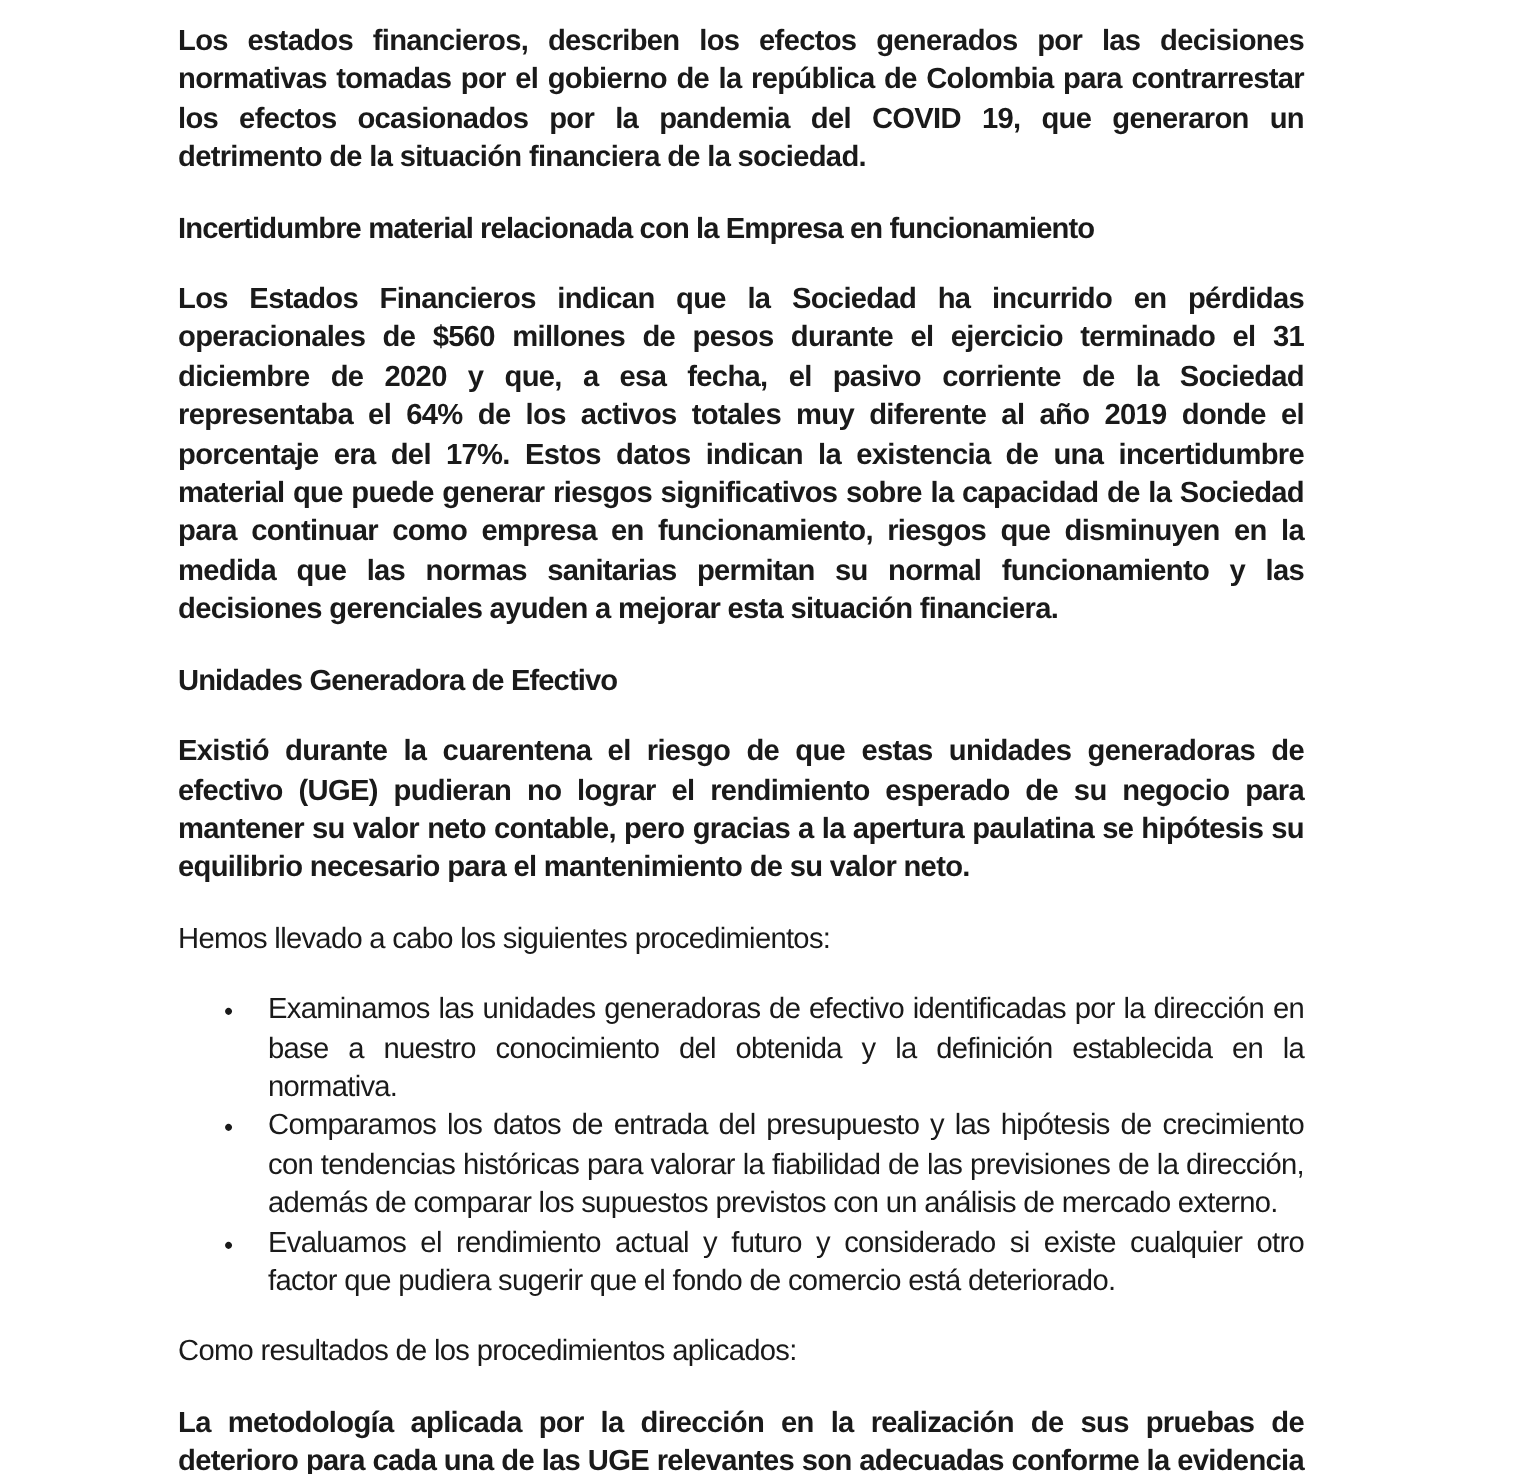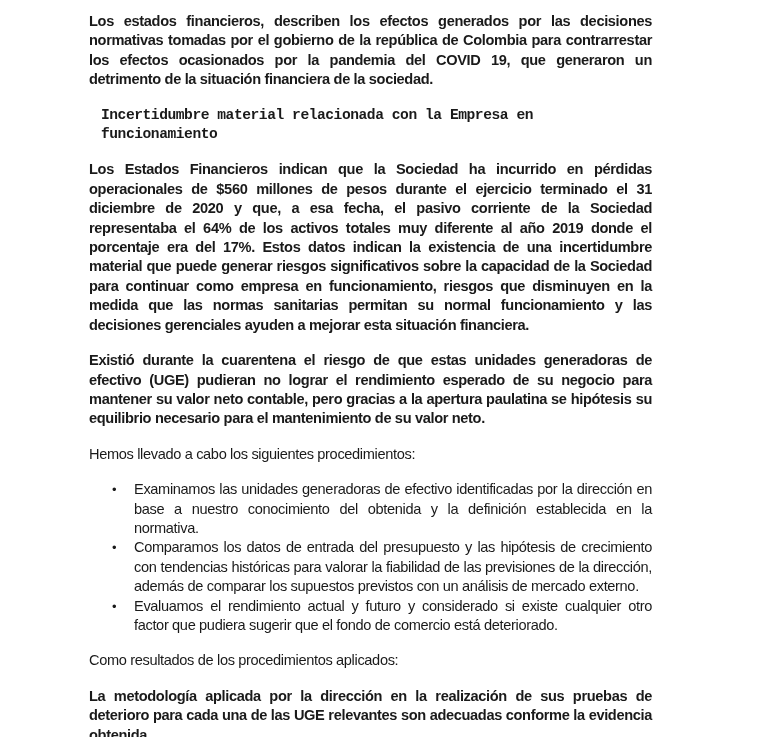--- a/index.html
+++ b/index.html
@@ -25,24 +25,23 @@
       letter-spacing: -0.35px;
       word-spacing: 0px;
     }
     .p {
       margin: 0 0 16px 0;
       text-align: justify;
       text-align-last: left;
       font-weight: bold;
     }
     .h {
-      margin: 0 0 16px 12px;
+      margin: 0 0 16px 0;
       font-weight: bold;
       letter-spacing: -0.45px;
-      font-family: Liberation Mono, monospace;
     }
     .lead {
       margin: 13px 0 16px 0;
     }
     ul.bullets {
       list-style: none;
       margin: 0 0 16px 0;
       padding: 0 0 0 45px;
     }
     ul.bullets li {
@@ -66,20 +65,21 @@
 
   <p class="p">Los estados financieros, describen los efectos generados por las decisiones normativas tomadas por el gobierno de la república de Colombia para contrarrestar los efectos ocasionados por la pandemia del COVID 19, que generaron un detrimento de la situación financiera de la sociedad.</p>
 
   <section>
     <p class="h">Incertidumbre material relacionada con la Empresa en funcionamiento</p>
     <p class="p">Los Estados Financieros indican que la Sociedad ha incurrido en pérdidas operacionales de $560 millones de pesos durante el ejercicio terminado el 31 diciembre de 2020 y que, a esa fecha, el pasivo corriente de la Sociedad representaba el 64% de los activos totales muy diferente al año 2019 donde el porcentaje era del 17%.  Estos datos indican la existencia de una incertidumbre material que puede generar riesgos significativos sobre la capacidad de la Sociedad para continuar como empresa en funcionamiento, riesgos que disminuyen en la medida que las normas sanitarias permitan su normal funcionamiento y las decisiones gerenciales ayuden a mejorar esta situación financiera.</p>
   </section>
 
 
   <section>
+    <p class="h">Unidades Generadora de Efectivo</p>
     <p class="p">Existió durante la cuarentena el riesgo de que estas unidades generadoras de efectivo (UGE) pudieran no lograr el rendimiento esperado de su negocio para mantener su valor neto contable, pero gracias a la apertura paulatina se hipótesis su equilibrio necesario para el mantenimiento de su valor neto.</p>
 
     <p class="lead">Hemos llevado a cabo los siguientes procedimientos:</p>
 
     <ul class="bullets">
       <li>
         <span class="dot">•</span>
         <span>Examinamos las unidades generadoras de efectivo identificadas por la dirección en base a nuestro conocimiento del obtenida y la definición establecida en la normativa.</span>
       </li>
       <li>

